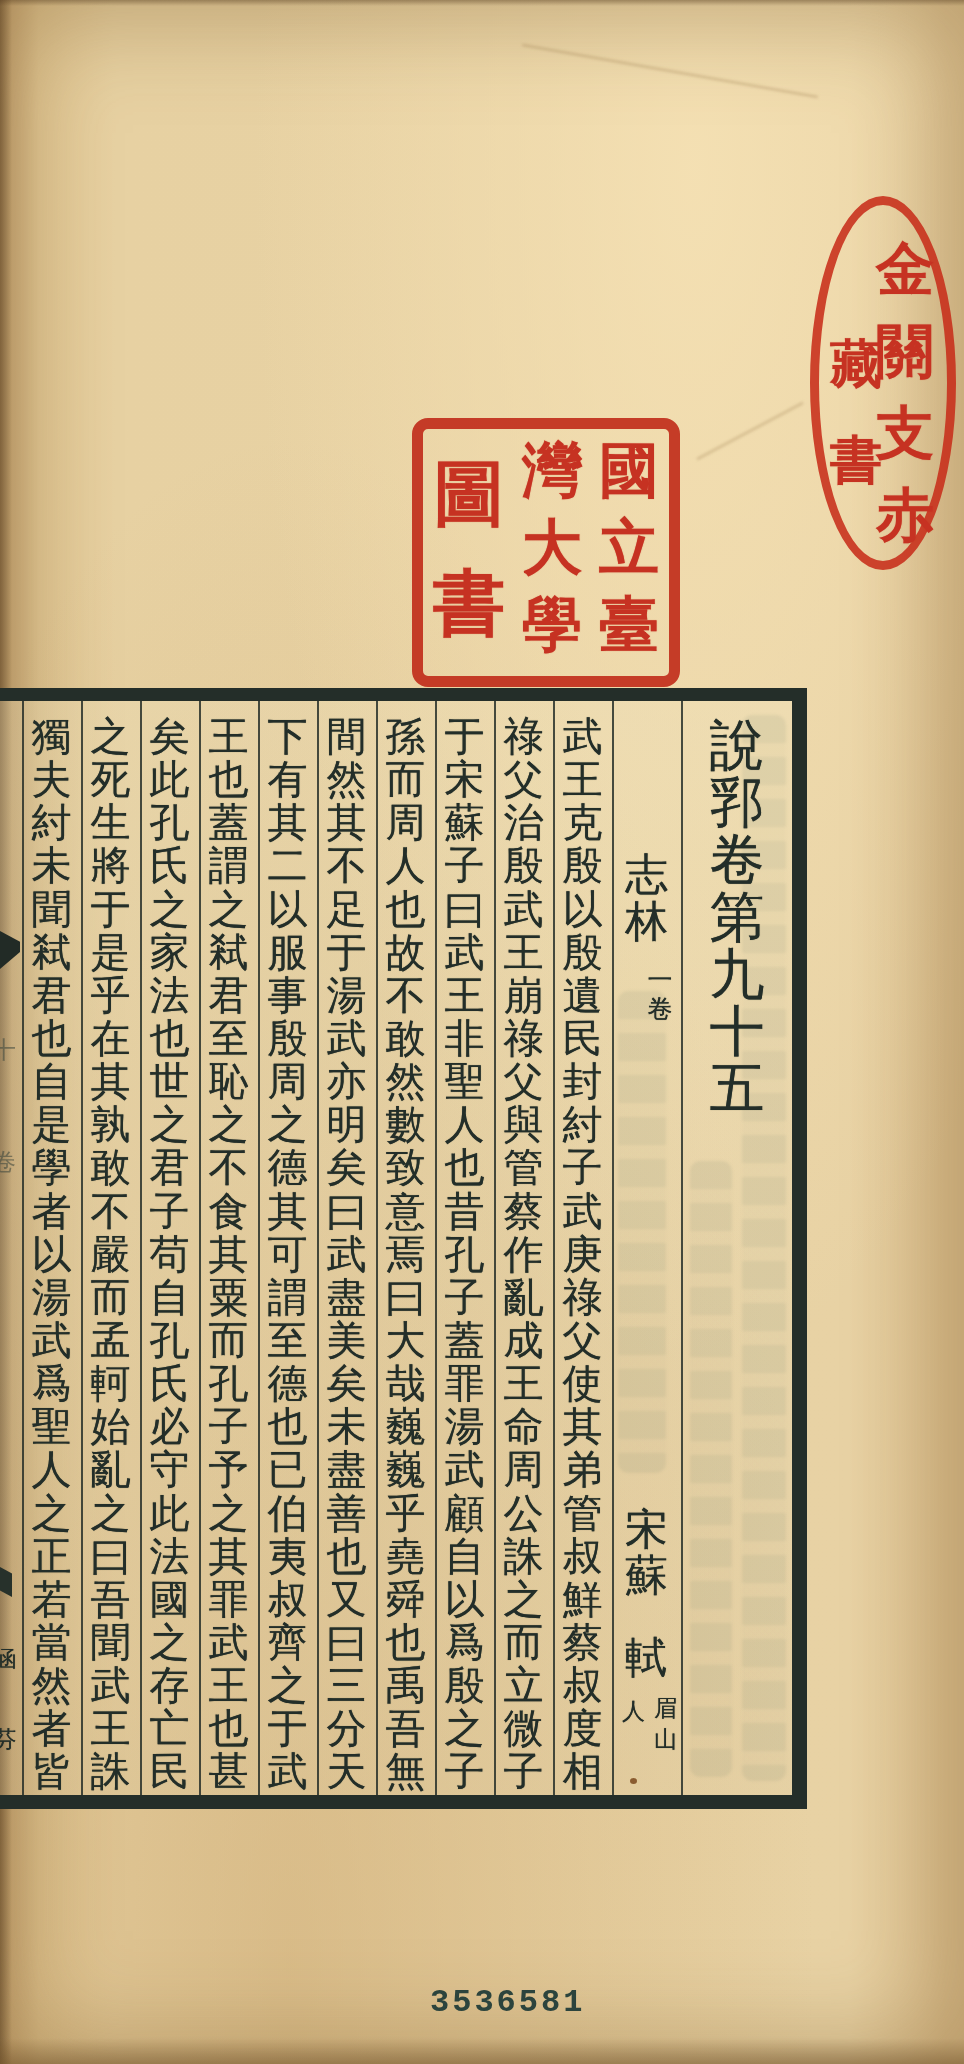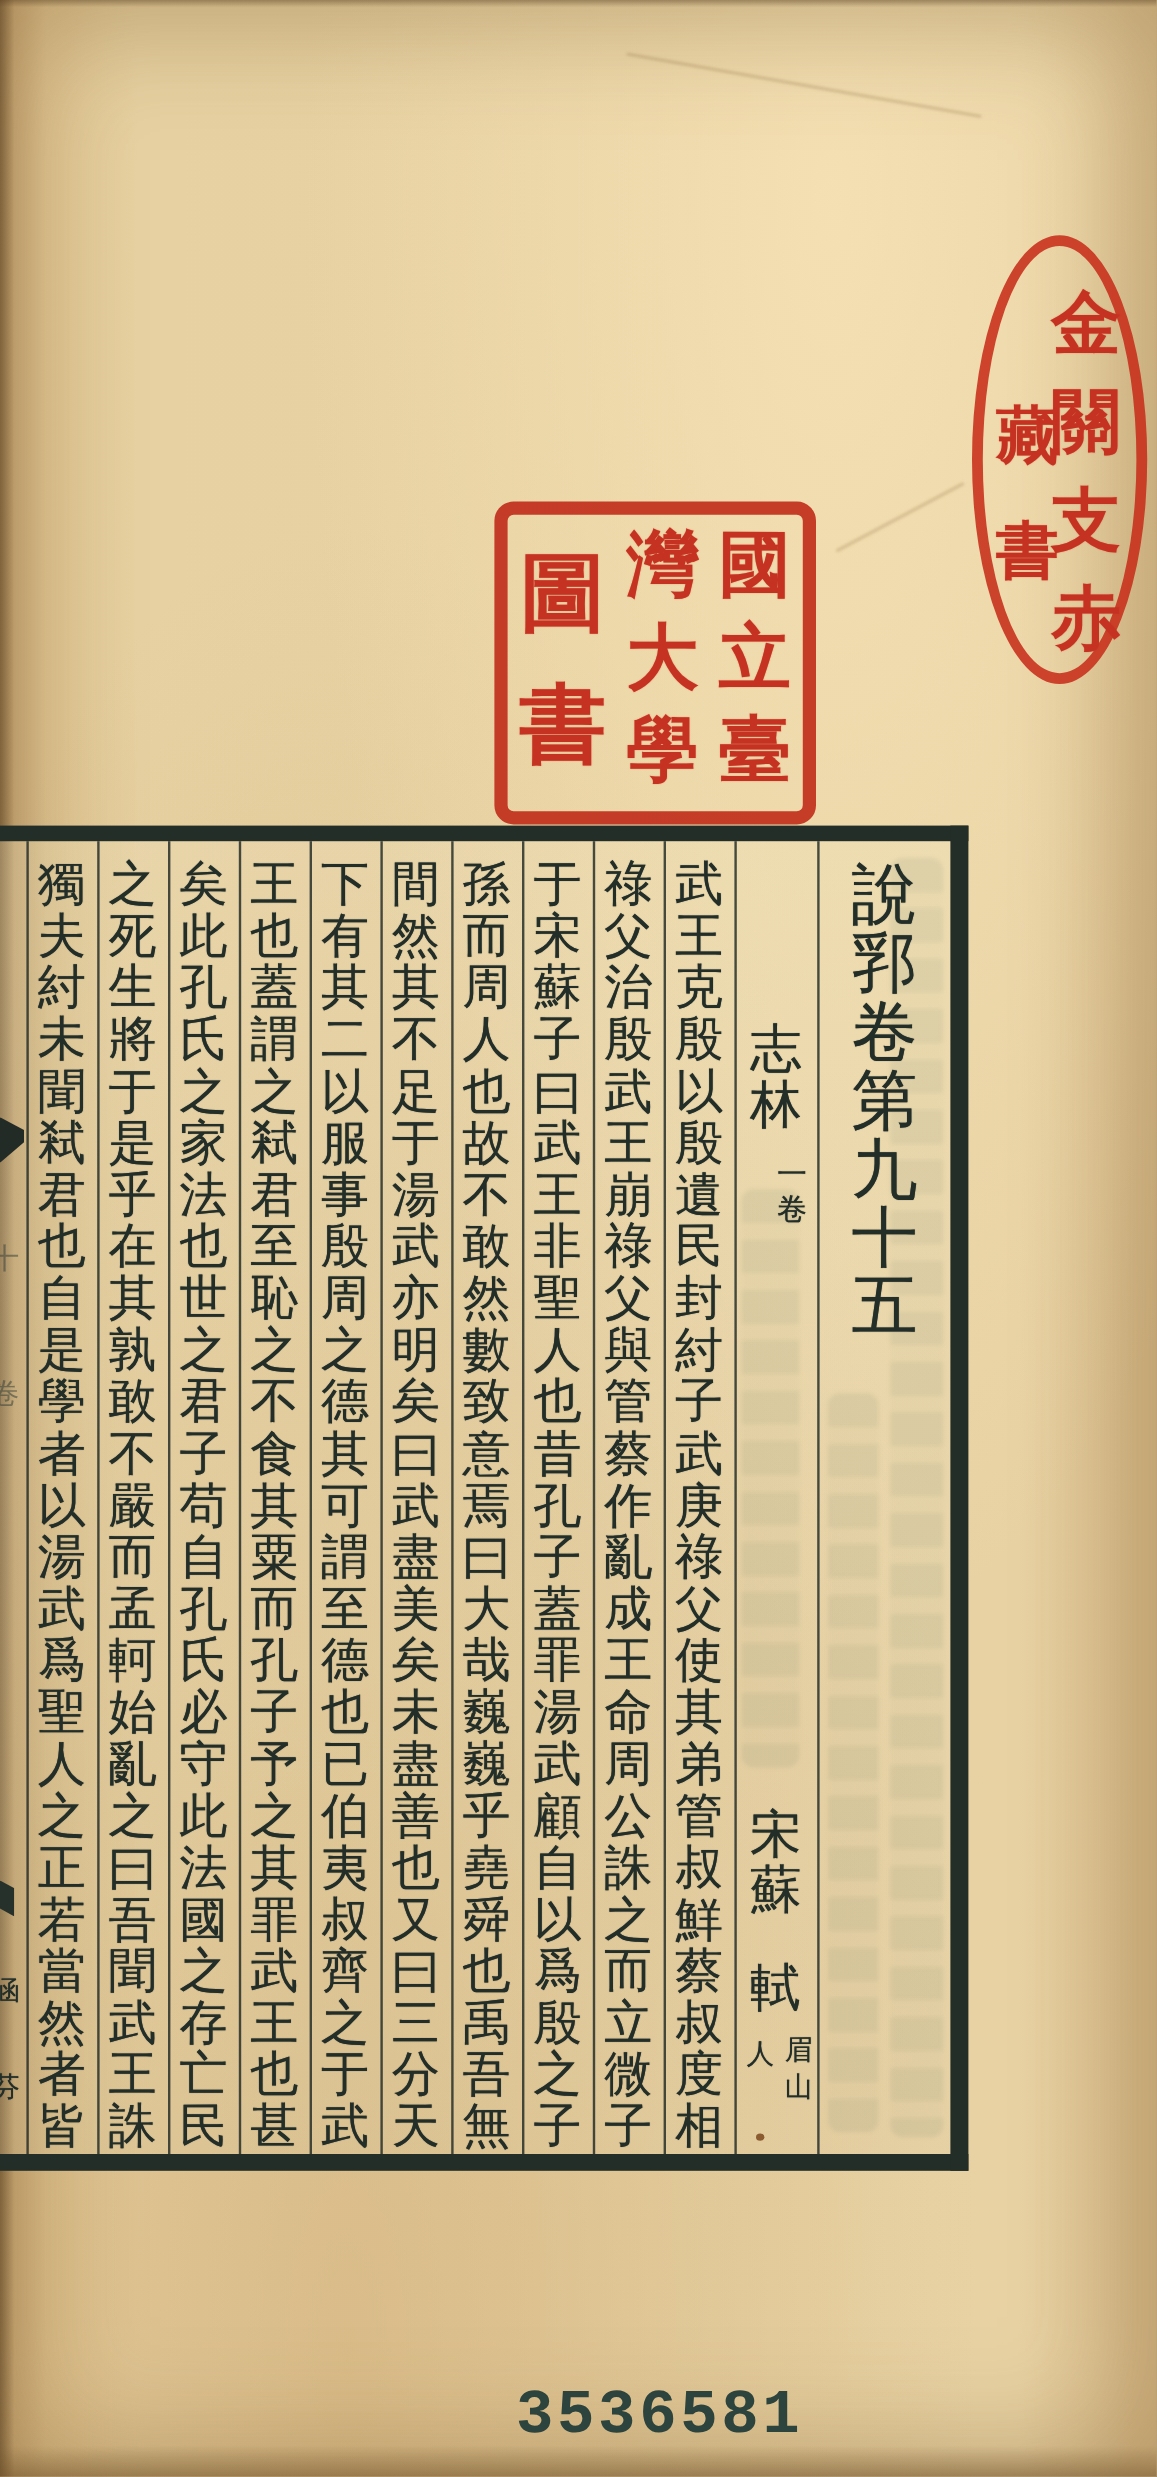--- a/index.html
+++ b/index.html
@@ -63,21 +63,21 @@
   .frag1{top:336px;} .frag2{top:448px;}
   .colophon{position:absolute;left:-7px;top:917px;width:24px;--fs:23px;--pitch:81px;}
 
   .ghost{position:absolute;opacity:.55;filter:blur(1.6px);border-radius:10px;
     background:repeating-linear-gradient(180deg,rgba(105,122,102,.22) 0 28px,rgba(105,122,102,.05) 28px 42px);}
   .g1{left:742px;top:14px;width:44px;height:1066px;}
   .g2{left:690px;top:460px;width:42px;height:616px;}
   .g3{left:618px;top:290px;width:48px;height:482px;}
 
   .stamp{position:absolute;left:430px;top:1984px;font-family:"Liberation Mono","DejaVu Sans Mono",monospace;
-    font-size:52px;font-weight:bold;letter-spacing:3px;color:#2c443d;}
+    font-size:32px;font-weight:bold;letter-spacing:3px;color:#2c443d;}
   .speck{position:absolute;left:630px;top:1778px;width:7px;height:6px;border-radius:50%;background:#8a5c30;}
 </style>
 </head>
 <body>
 
 <div class="page">
 
   <div class="edge-left"></div>
   <div class="edge-top"></div>
   <div class="edge-bottom"></div>

